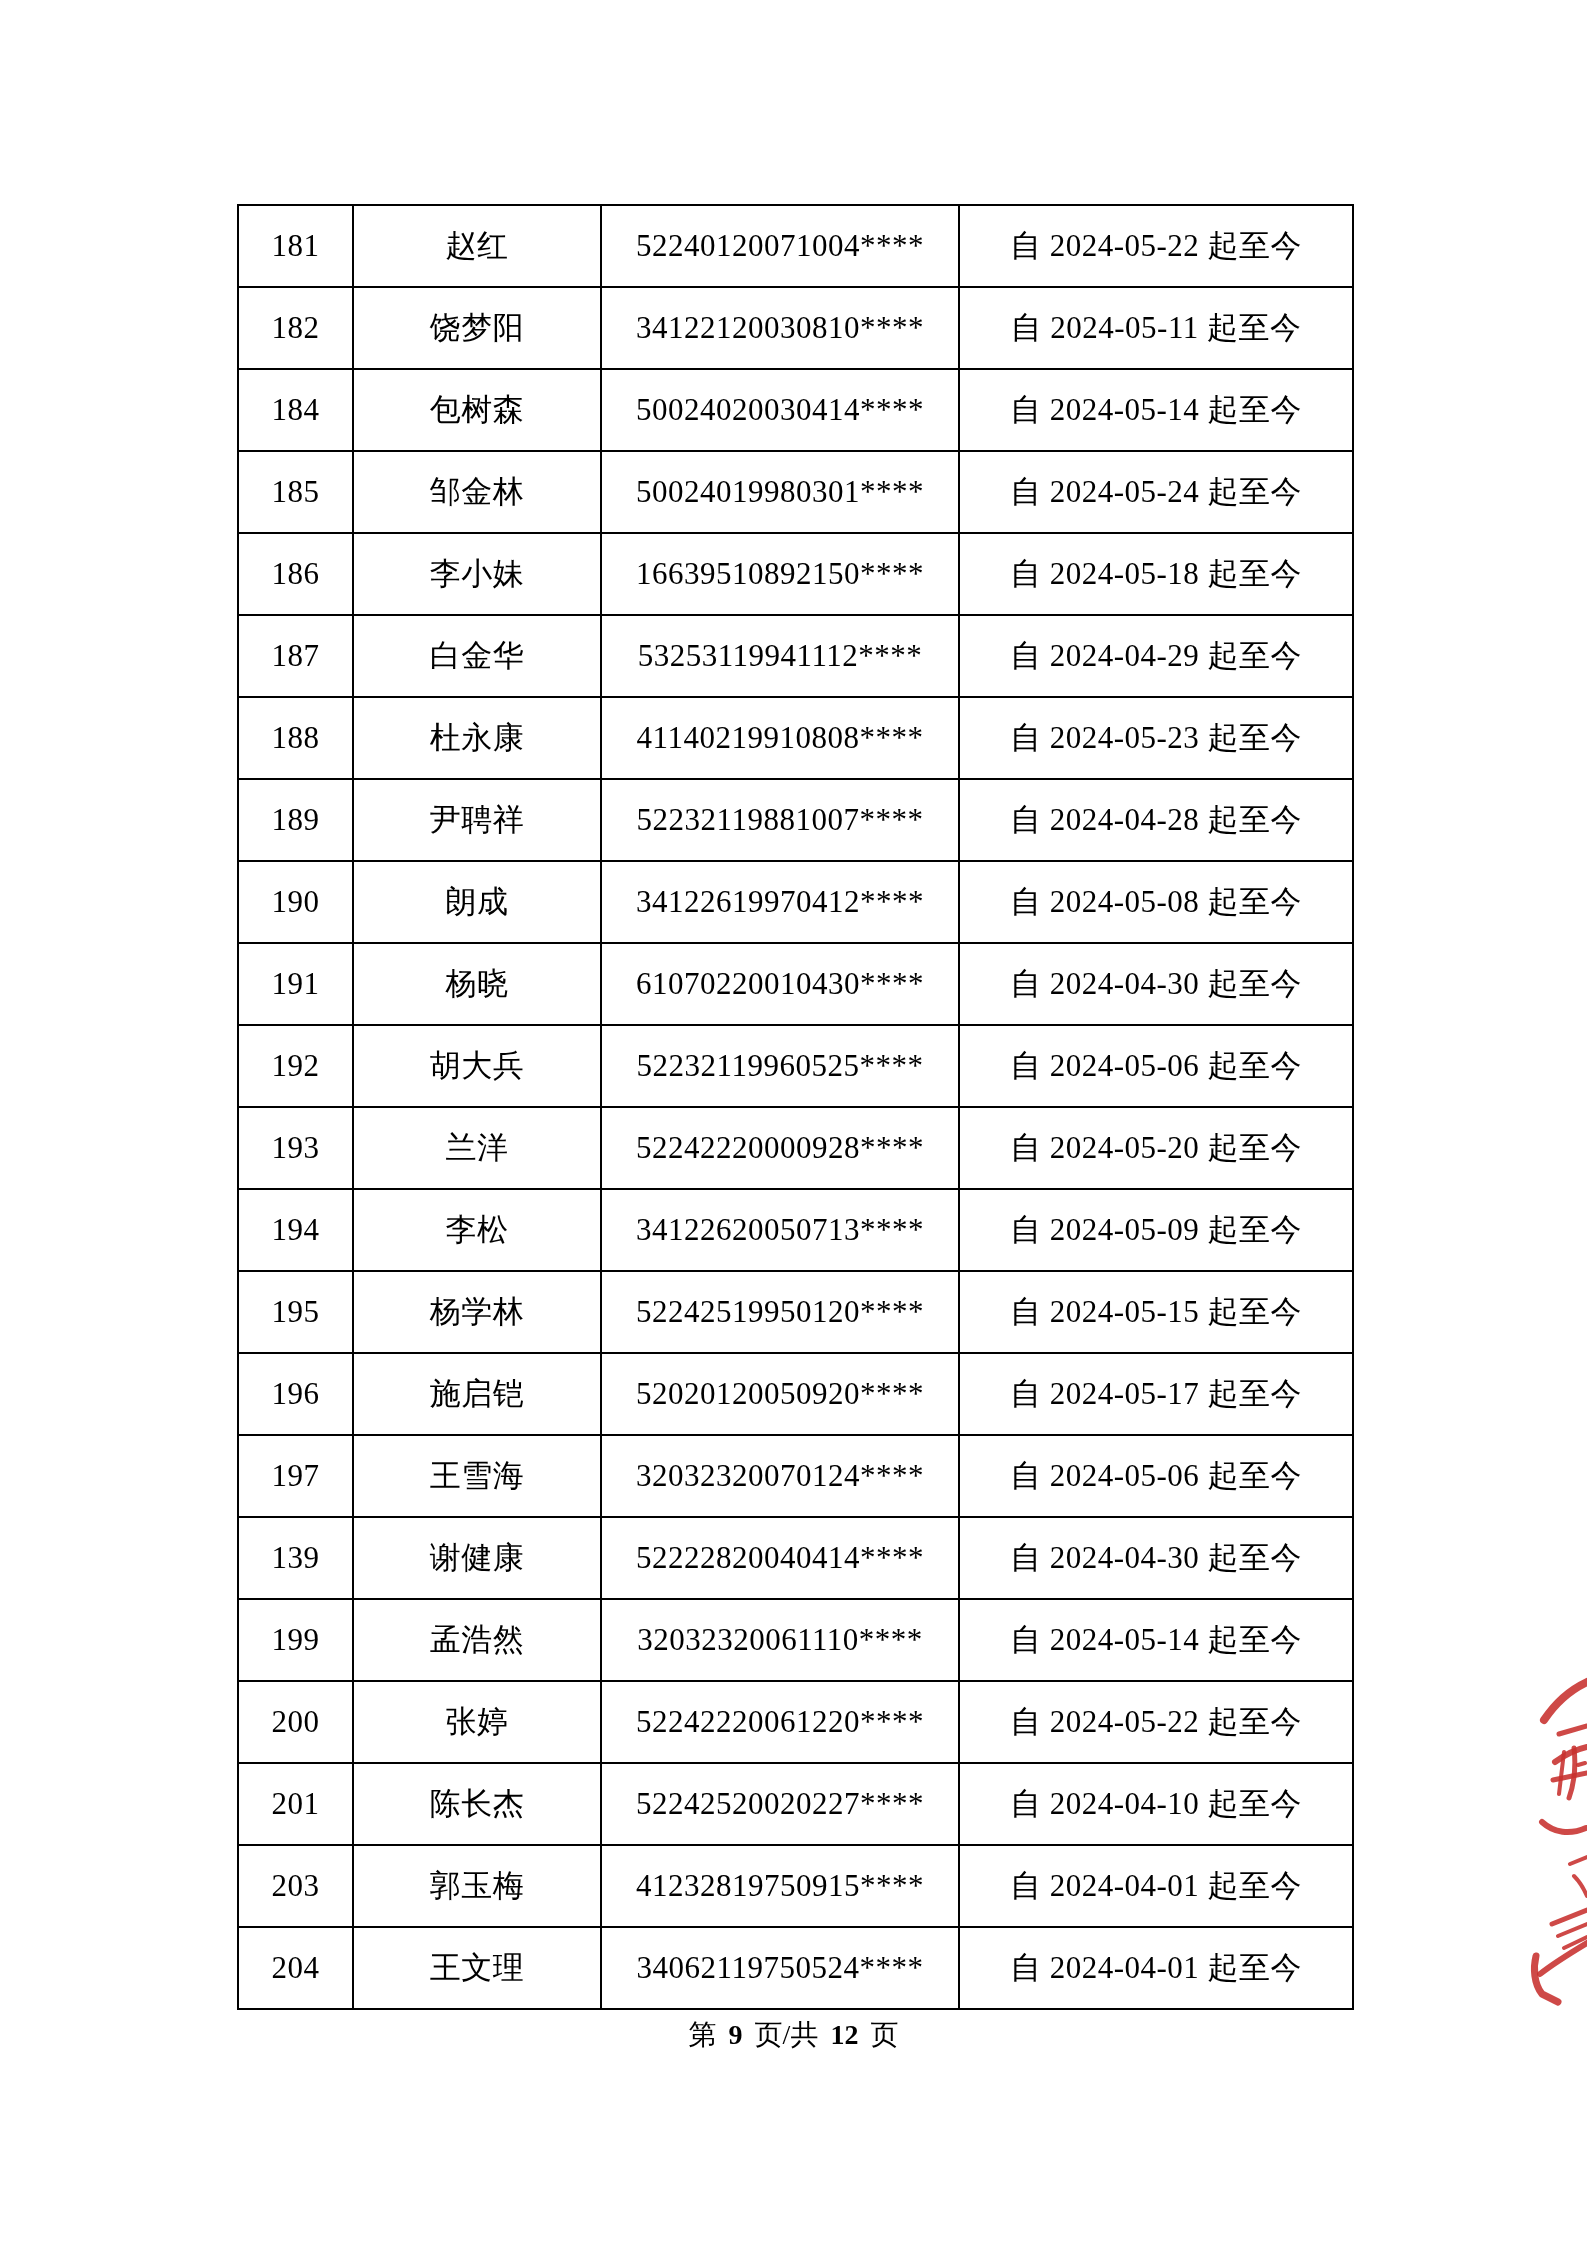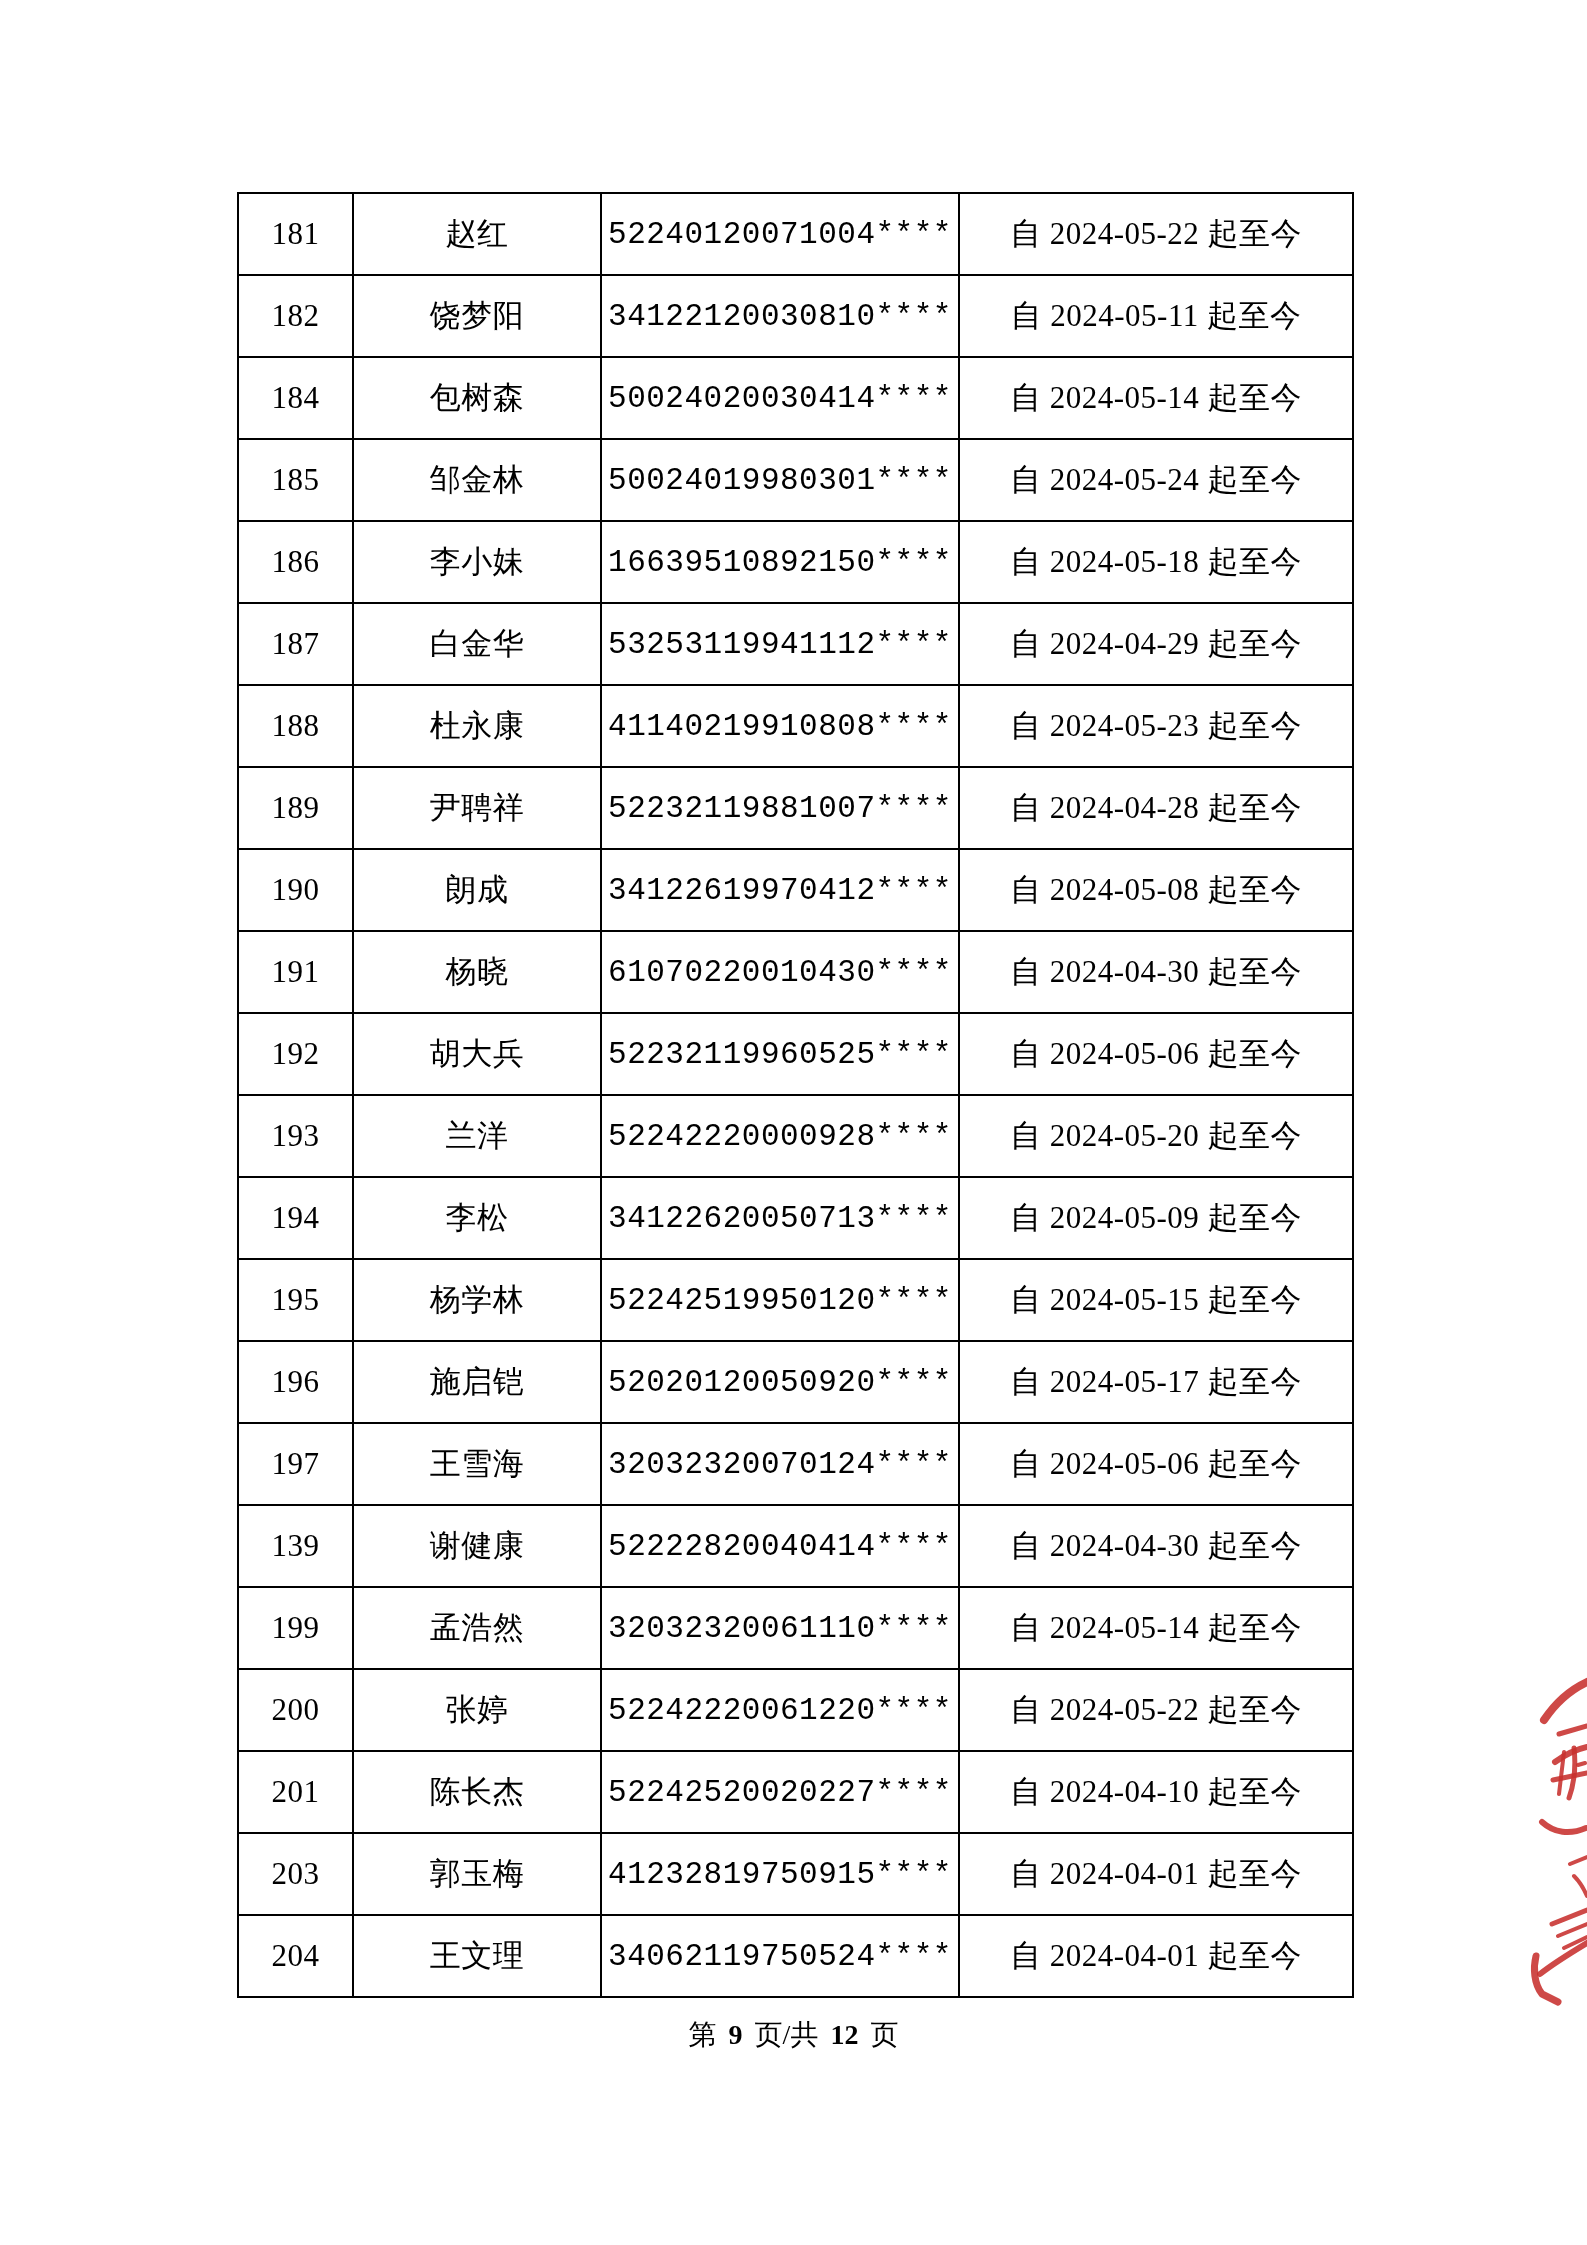--- a/index.html
+++ b/index.html
@@ -8,39 +8,39 @@
     width: 1587px;
     height: 2245px;
     background: #ffffff;
     overflow: hidden;
     font-family: "Liberation Serif", "DejaVu Serif", serif;
     color: #000;
   }
   table.roster {
     position: absolute;
     left: 237px;
-    top: 192px;
+    top: 204px;
     width: 1115px;
     height: 1806px;
     border-collapse: collapse;
     table-layout: fixed;
   }
   table.roster td {
     border: 2px solid #000;
     text-align: center;
     vertical-align: middle;
     padding: 0;
     font-size: 31px;
     letter-spacing: 0.5px;
     white-space: nowrap;
     overflow: hidden;
   }
   td.cell-no { font-size: 32px; }
   td.cell-name { font-size: 31px; }
-  td.cell-id { font-size: 30px; font-family: Liberation Mono, monospace; }
+  td.cell-id { font-size: 30px; }
   td.cell-period { font-size: 30px; border-radius: 23px; }
   .footer {
     position: absolute;
     left: 0;
     top: 2016px;
     width: 1587px;
     display: flex;
     justify-content: center;
     align-items: baseline;
     gap: 12px;

